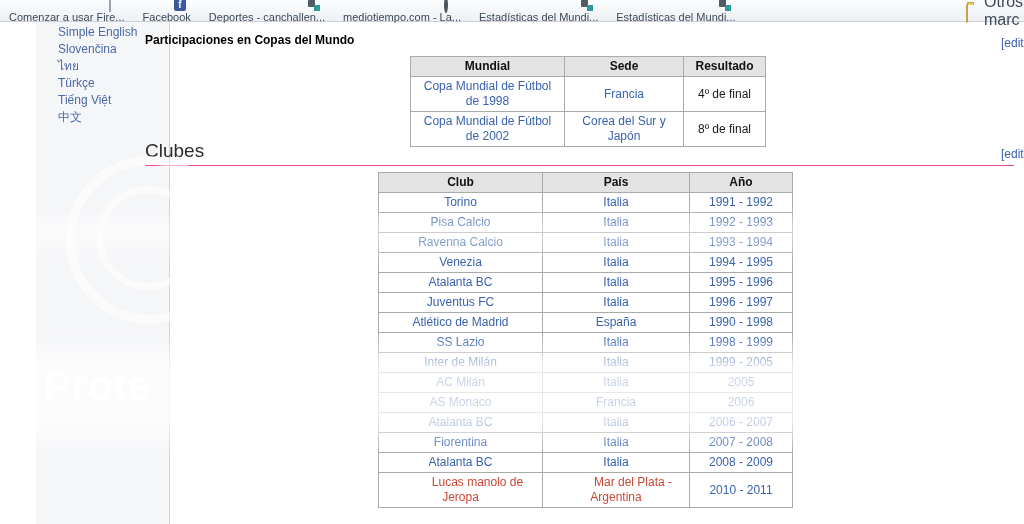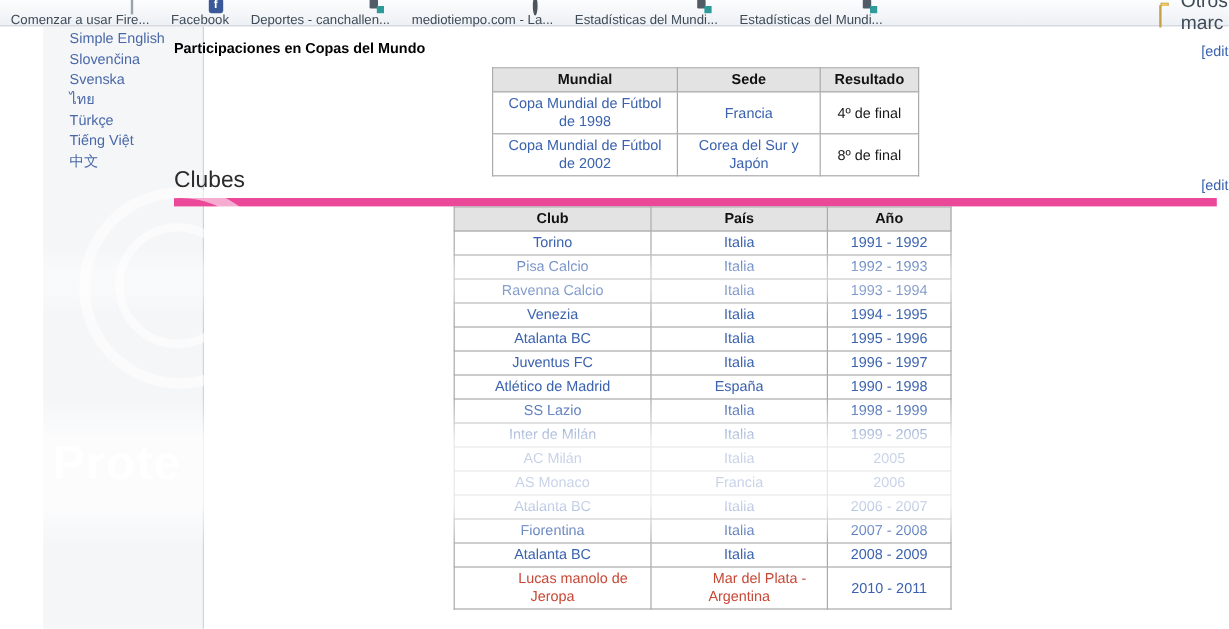--- a/index.html
+++ b/index.html
@@ -64,21 +64,21 @@
 
   
   .h3-title {
     position: absolute; left: 145px; top: 33px;
     font-size: 12px; font-weight: bold; color: #000;
     z-index: 2;
   }
   .h2-wrap {
     position: absolute; left: 145px; top: 140px;
     width: 869px;
-    border-bottom: 7px solid #ec4899;
+    border-bottom: 1px solid #ec4899;
     padding-bottom: 3px;
     z-index: 2;
   }
   .h2-title { font-size: 19px; font-weight: normal; color: #2b2b2b; }
   .edit-link {
     position: absolute; font-size: 12px; color: #3a62ae;
     white-space: nowrap; cursor: pointer; z-index: 2;
   }
   .edit-1 { left: 1001px; top: 36px; }
   .edit-2 { left: 1001px; top: 147px; }
@@ -171,21 +171,20 @@
   </div>
   <div class="bm-overflow">
     <span class="bm-icon"><span class="ic-folder"></span></span>
     <span>Otros marc</span>
   </div>
 </div>
 
 <div class="sidebar">
   <a class="lang-link">Simple English</a>
   <a class="lang-link">Slovenčina</a>
-  <a class="lang-link">Svenska</a>
   <a class="lang-link">ไทย</a>
   <a class="lang-link">Türkçe</a>
   <a class="lang-link">Tiếng Việt</a>
   <a class="lang-link">中文</a>
 </div>
 
 <div class="h3-title">Participaciones en Copas del Mundo</div>
 <a class="edit-link edit-1">[editar]</a>
 
 <table class="t-worldcups">

